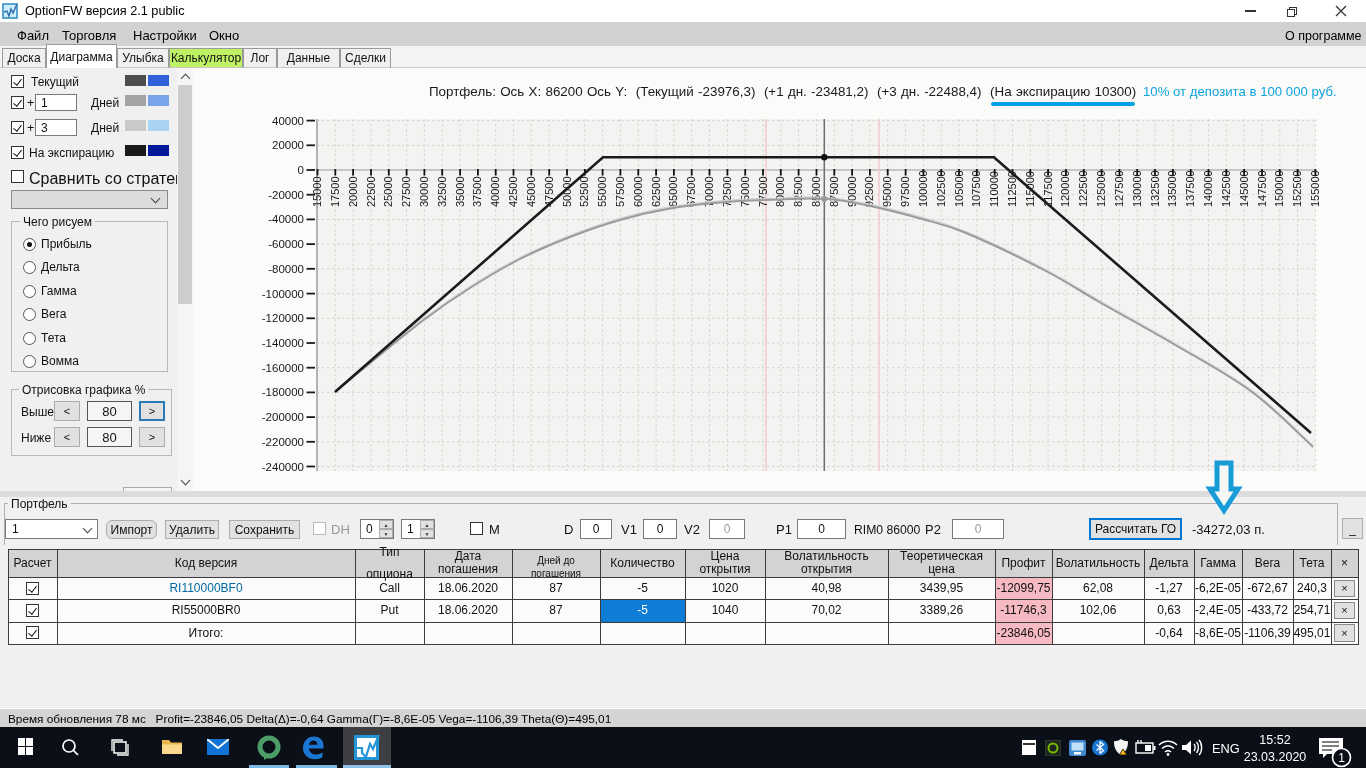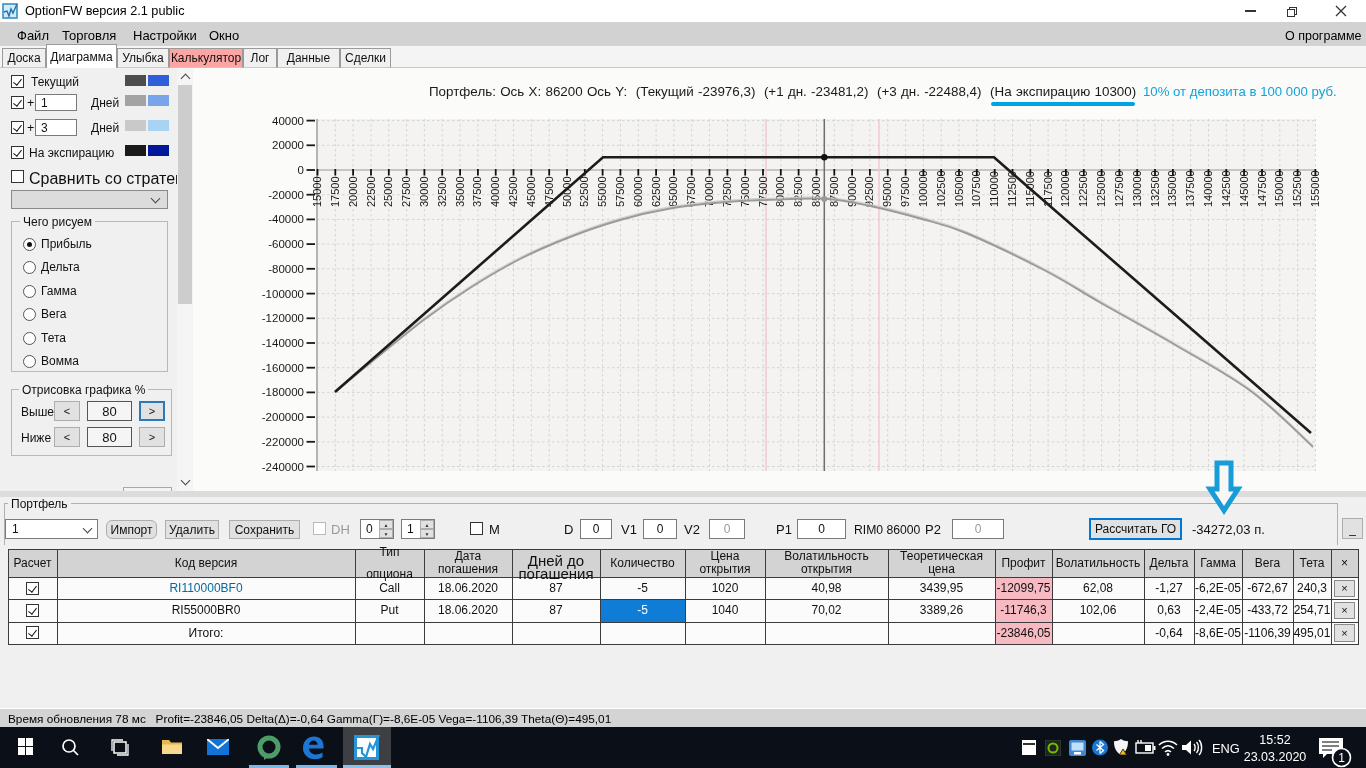--- a/index.html
+++ b/index.html
@@ -30,21 +30,21 @@
 <div class="a" style="left:0;top:22px;width:1366px;height:24px;background:#d2d2d2;"></div>
 <div class="a" style="left:17px;top:28px;font-size:13px;color:#000;">Файл</div>
 <div class="a" style="left:62px;top:28px;font-size:13px;color:#000;">Торговля</div>
 <div class="a" style="left:133px;top:28px;font-size:13px;color:#000;">Настройки</div>
 <div class="a" style="left:209px;top:28px;font-size:13px;color:#000;">Окно</div>
 <div class="a" style="left:1285px;top:29px;font-size:12.5px;color:#000;">О программе</div>
 <div class="a" style="left:0;top:46px;width:1366px;height:22px;background:#f4f4f4;border-bottom:1px solid #c8c8c8;"></div>
 <div class="a" style="left:2px;top:48px;width:44px;height:20px;background:#f0f0f0;border:1px solid #9a9a9a;border-bottom:1px solid #c8c8c8;display:flex;align-items:center;justify-content:center;font-size:12px;">Доска</div>
 <div class="a" style="left:46px;top:44px;width:71px;height:24px;background:#fff;border:1px solid #9a9a9a;border-bottom:none;display:flex;align-items:center;justify-content:center;font-size:12px;">Диаграмма</div>
 <div class="a" style="left:117px;top:48px;width:52px;height:20px;background:#f0f0f0;border:1px solid #9a9a9a;border-bottom:1px solid #c8c8c8;display:flex;align-items:center;justify-content:center;font-size:12px;">Улыбка</div>
-<div class="a" style="left:169px;top:48px;width:74px;height:20px;background:#fca5a5;border:1px solid #9a9a9a;border-bottom:1px solid #c8c8c8;display:flex;align-items:center;justify-content:center;font-size:12px;">Калькулятор</div>
+<div class="a" style="left:169px;top:48px;width:74px;height:20px;background:#bef264;border:1px solid #9a9a9a;border-bottom:1px solid #c8c8c8;display:flex;align-items:center;justify-content:center;font-size:12px;">Калькулятор</div>
 <div class="a" style="left:243px;top:48px;width:34px;height:20px;background:#f0f0f0;border:1px solid #9a9a9a;border-bottom:1px solid #c8c8c8;display:flex;align-items:center;justify-content:center;font-size:12px;">Лог</div>
 <div class="a" style="left:277px;top:48px;width:63px;height:20px;background:#f0f0f0;border:1px solid #9a9a9a;border-bottom:1px solid #c8c8c8;display:flex;align-items:center;justify-content:center;font-size:12px;">Данные</div>
 <div class="a" style="left:340px;top:48px;width:51px;height:20px;background:#f0f0f0;border:1px solid #9a9a9a;border-bottom:1px solid #c8c8c8;display:flex;align-items:center;justify-content:center;font-size:12px;">Сделки</div>
 <div class="a" style="left:0;top:68px;width:177px;height:423px;background:#f0f0f0;"></div>
 <div class="cb ck" style="left:11px;top:75px;"></div>
 <div class="a" style="left:31px;top:75px;font-size:12px;">Текущий</div>
 <div class="a" style="left:125px;top:75px;width:21px;height:11px;background:#4d4d4d;"></div>
 <div class="a" style="left:148px;top:75px;width:21px;height:11px;background:#2f5fd9;"></div>
 <div class="cb ck" style="left:11px;top:96px;"></div>
 <div class="a" style="left:27px;top:96px;font-size:12.5px;">+</div>
@@ -403,21 +403,21 @@
 <div class="a" style="left:1358px;top:549px;width:1px;height:95px;background:#3c3c3c;"></div>
 <div class="a" style="left:8px;top:549px;width:1351px;height:1px;background:#3c3c3c;"></div>
 <div class="a" style="left:8px;top:577px;width:1351px;height:1px;background:#3c3c3c;"></div>
 <div class="a" style="left:8px;top:599px;width:1351px;height:1px;background:#3c3c3c;"></div>
 <div class="a" style="left:8px;top:621.5px;width:1351px;height:1px;background:#3c3c3c;"></div>
 <div class="a" style="left:8px;top:644px;width:1351px;height:1px;background:#3c3c3c;"></div>
 <div class="a" style="left:8px;top:549px;width:49px;height:28px;display:flex;align-items:center;justify-content:center;text-align:center;font-size:12px;line-height:13px;">Расчет</div>
 <div class="a" style="left:57px;top:549px;width:298px;height:28px;display:flex;align-items:center;justify-content:center;text-align:center;font-size:12px;line-height:13px;">Код версия</div>
 <div class="a" style="left:355px;top:549px;width:69px;height:28px;display:flex;align-items:center;justify-content:center;text-align:center;font-size:12px;line-height:22px;">Тип<br>опциона</div>
 <div class="a" style="left:424px;top:549px;width:88px;height:28px;display:flex;align-items:center;justify-content:center;text-align:center;font-size:12px;line-height:13px;">Дата<br>погашения</div>
-<div class="a" style="left:512px;top:549px;width:88px;height:36px;display:flex;align-items:center;justify-content:center;text-align:center;font-size:15px;line-height:13px;">Дней до<br>погашения</div>
+<div class="a" style="left:512px;top:549px;width:88px;height:36px;display:flex;align-items:center;justify-content:center;text-align:center;font-size:10px;line-height:13px;">Дней до<br>погашения</div>
 <div class="a" style="left:600px;top:549px;width:85px;height:28px;display:flex;align-items:center;justify-content:center;text-align:center;font-size:12px;line-height:13px;">Количество</div>
 <div class="a" style="left:685px;top:549px;width:80px;height:28px;display:flex;align-items:center;justify-content:center;text-align:center;font-size:12px;line-height:13px;">Цена<br>открытия</div>
 <div class="a" style="left:765px;top:549px;width:123px;height:28px;display:flex;align-items:center;justify-content:center;text-align:center;font-size:12px;line-height:13px;">Волатильность<br>открытия</div>
 <div class="a" style="left:888px;top:549px;width:107px;height:28px;display:flex;align-items:center;justify-content:center;text-align:center;font-size:12px;line-height:13px;">Теоретическая<br>цена</div>
 <div class="a" style="left:995px;top:549px;width:57px;height:28px;display:flex;align-items:center;justify-content:center;text-align:center;font-size:12px;line-height:13px;">Профит</div>
 <div class="a" style="left:1052px;top:549px;width:92px;height:28px;display:flex;align-items:center;justify-content:center;text-align:center;font-size:12px;line-height:13px;">Волатильность</div>
 <div class="a" style="left:1144px;top:549px;width:50px;height:28px;display:flex;align-items:center;justify-content:center;text-align:center;font-size:12px;line-height:13px;">Дельта</div>
 <div class="a" style="left:1194px;top:549px;width:48px;height:28px;display:flex;align-items:center;justify-content:center;text-align:center;font-size:12px;line-height:13px;">Гамма</div>
 <div class="a" style="left:1242px;top:549px;width:51px;height:28px;display:flex;align-items:center;justify-content:center;text-align:center;font-size:12px;line-height:13px;">Вега</div>
 <div class="a" style="left:1293px;top:549px;width:38px;height:28px;display:flex;align-items:center;justify-content:center;text-align:center;font-size:12px;line-height:13px;">Тета</div>

